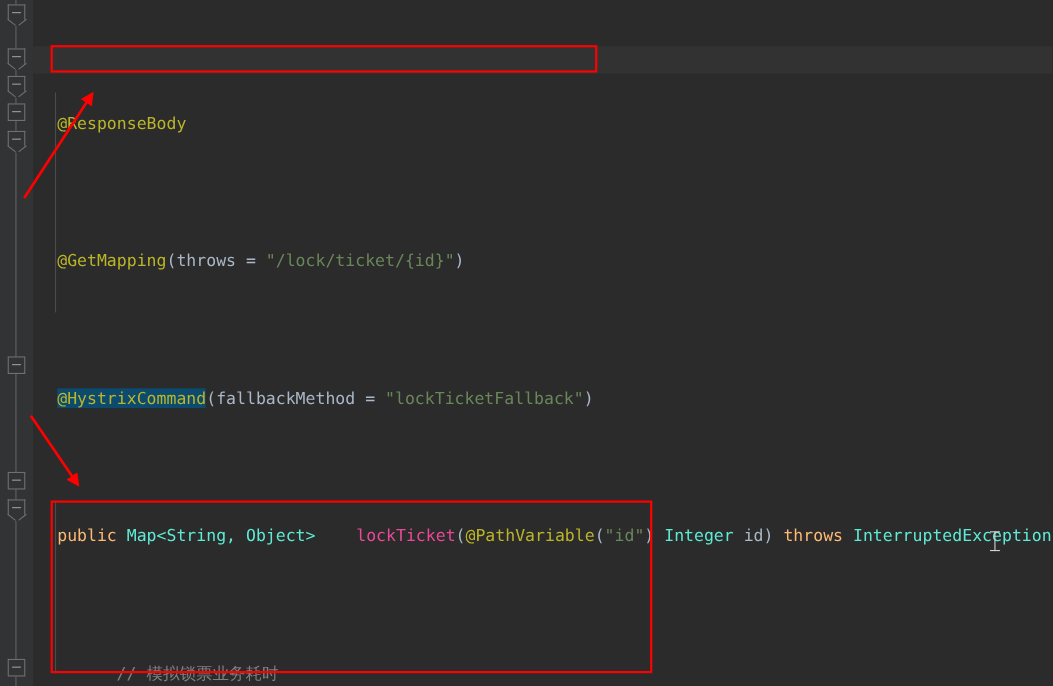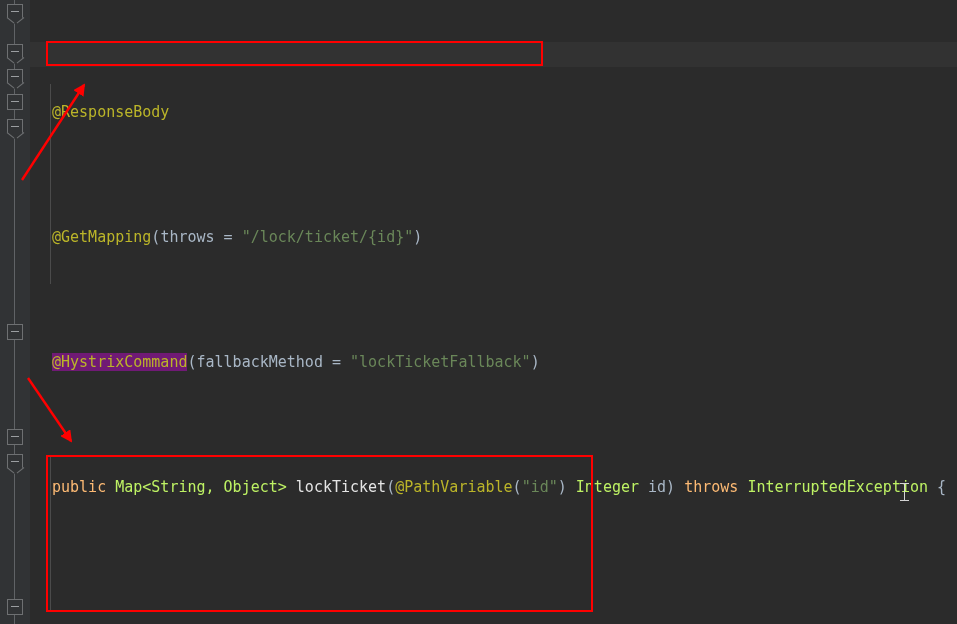--- a/index.html
+++ b/index.html
@@ -119,28 +119,28 @@
   .ln {
     height: 25px;
     line-height: 25px;
     padding-left: 22px;
     white-space: pre;
   }
 
   
   .tk-ann      { color: #bbb529; }
   .tk-kw       { color: #fdba74; }
-  .tk-type     { color: #bef264; }
+  .tk-type     { color: #5eead4; }
   .tk-ident    { color: #a9b7c6; }
-  .tk-method   { color: #e5e5e5; }
+  .tk-method   { color: #ec4899; margin-left: 28px; }
   .tk-str      { color: #6a8759; }
   .tk-cmt      { color: #808080; }
   .tk-punct    { color: #a9b7c6; }
 
-  .hl-caret-id  { background: #701a75; }
+  .hl-caret-id  { background: #0c4a6e; }
 
   
   .overlay {
     position: absolute;
     left: 0; top: 0;
     width: 957px; height: 624px;
     pointer-events: none;
     z-index: 40;
   }
   .anno-box {
@@ -216,20 +216,21 @@
       
       <div class="ln"><span class="tk-ann">@GetMapping</span><span class="tk-punct">(</span><span class="tk-ident">throws</span><span class="tk-punct"> = </span><span class="tk-str">"/lock/ticket/{id}"</span><span class="tk-punct">)</span></div>
 
       
       <div class="ln"><span class="tk-ann hl-caret-id">@HystrixCommand</span><span class="tk-punct">(</span><span class="tk-ident">fallbackMethod</span><span class="tk-punct"> = </span><span class="tk-str">"lockTicketFallback"</span><span class="tk-punct">)</span></div>
 
       
       <div class="ln"><span class="tk-kw">public</span><span class="tk-punct"> </span><span class="tk-type">Map&lt;String, Object&gt;</span><span class="tk-punct"> </span><span class="tk-method">lockTicket</span><span class="tk-punct">(</span><span class="tk-ann">@PathVariable</span><span class="tk-punct">(</span><span class="tk-str">"id"</span><span class="tk-punct">) </span><span class="tk-type">Integer</span><span class="tk-punct"> id) </span><span class="tk-kw">throws</span><span class="tk-punct"> </span><span class="tk-type">InterruptedException</span><span class="tk-punct"> {</span></div>
 
       
+      <div class="ln" style="padding-left:76px"><span class="tk-cmt">// 模拟锁票业务耗时</span></div>
 
       
       
 
       
       
 
       
       
 

